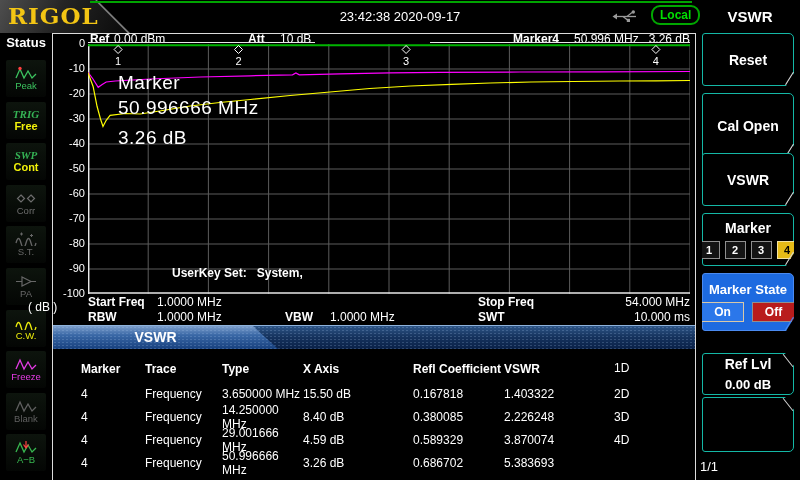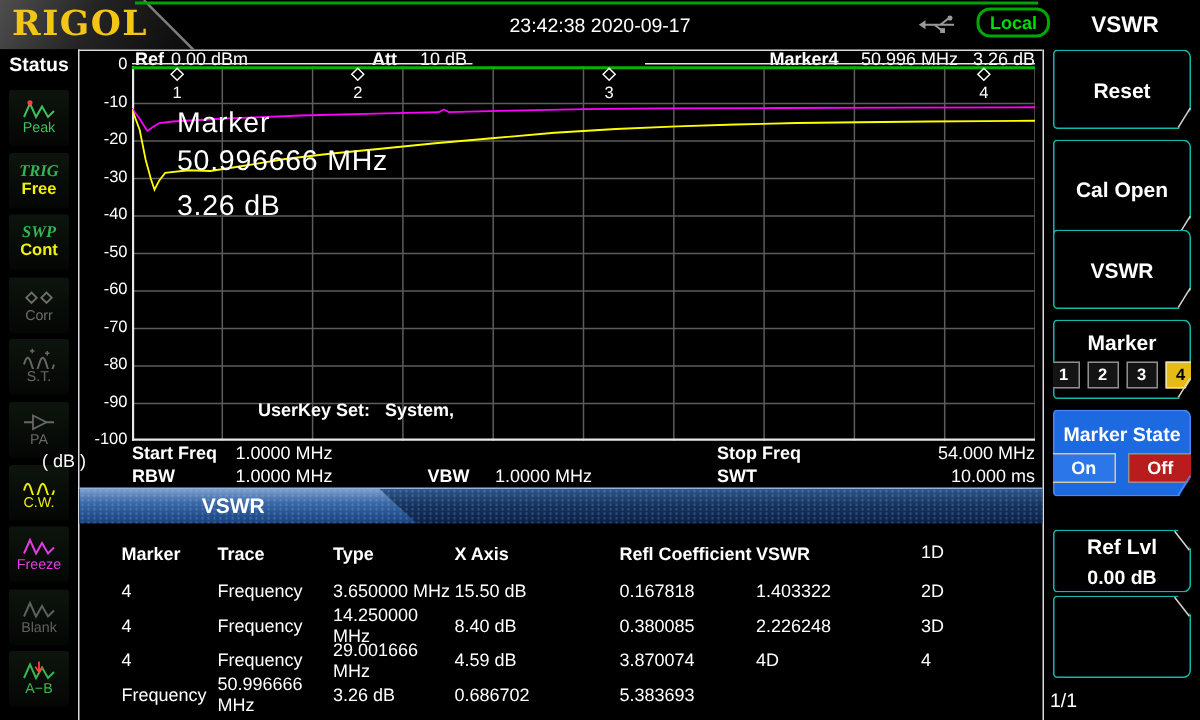--- a/index.html
+++ b/index.html
@@ -278,20 +278,21 @@
     <div class="c">Frequency</div>
     <div class="c">14.250000 MHz</div>
     <div class="c">8.40 dB</div>
     <div class="c">0.380085</div>
     <div class="c">2.226248</div>
     <div class="c">3D</div>
     <div class="c">4</div>
     <div class="c">Frequency</div>
     <div class="c">29.001666 MHz</div>
     <div class="c">4.59 dB</div>
+    <div class="c">0.589329</div>
     <div class="c">3.870074</div>
     <div class="c">4D</div>
     <div class="c">4</div>
     <div class="c">Frequency</div>
     <div class="c">50.996666 MHz</div>
     <div class="c">3.26 dB</div>
     <div class="c">0.686702</div>
     <div class="c">5.383693</div>
   </div>
 

